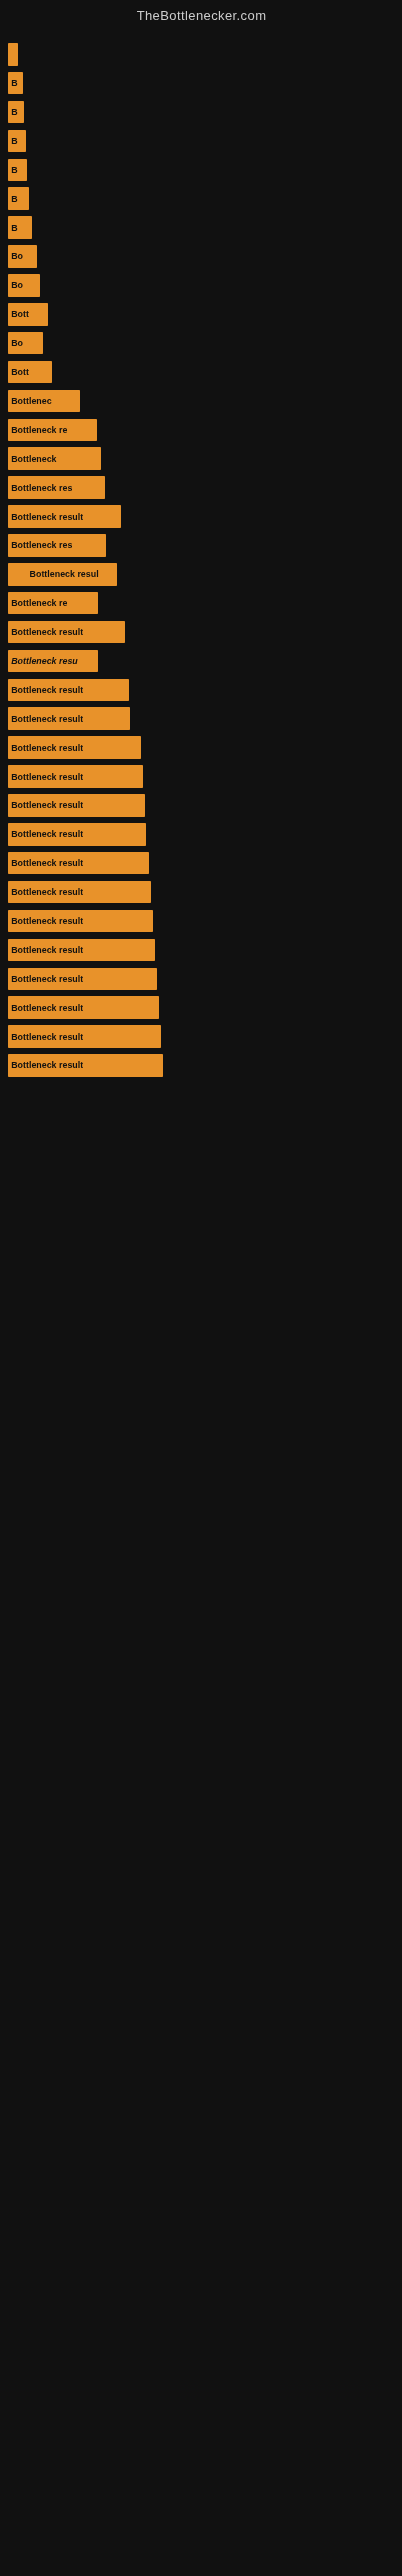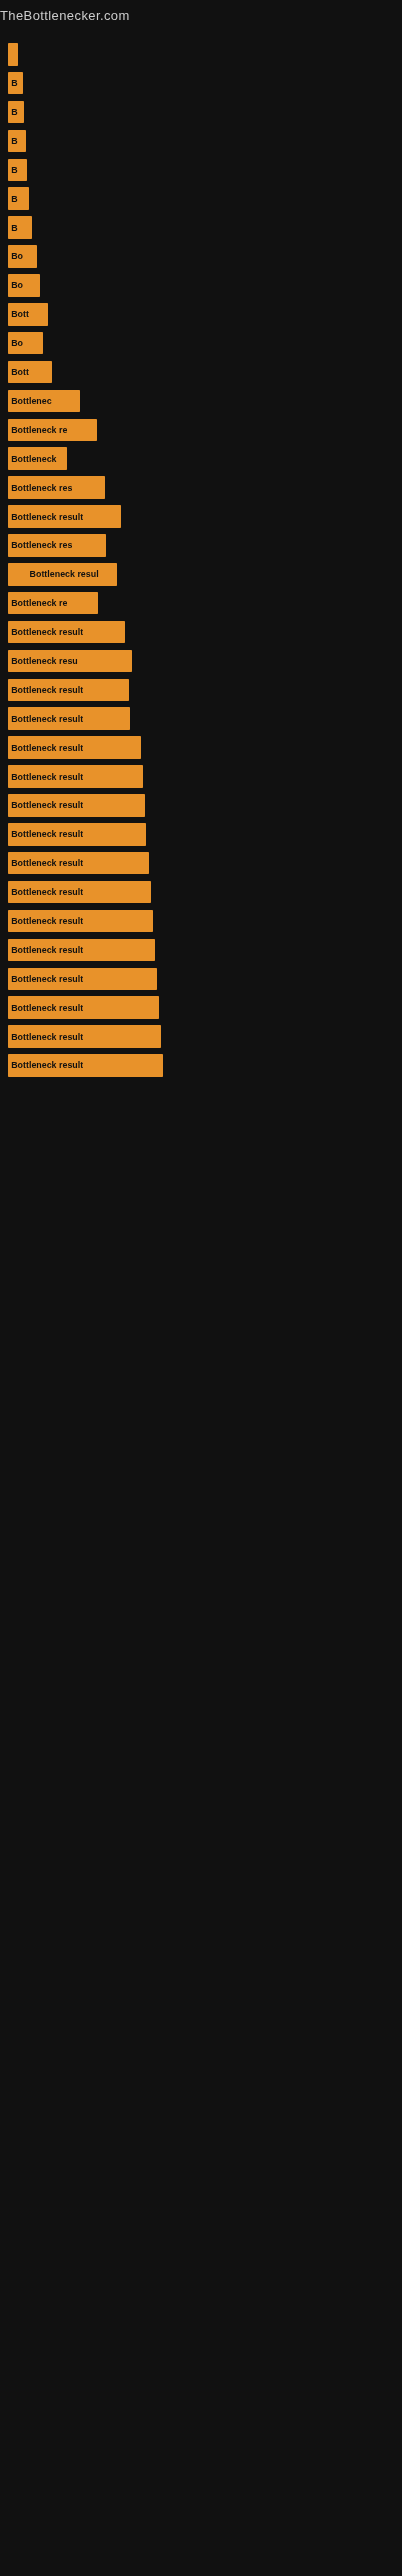--- a/index.html
+++ b/index.html
@@ -12,20 +12,21 @@
       background-color: #111111;
       width: 403px;
       min-height: 2576px;
       font-family: Arial, sans-serif;
       position: relative;
     }
 
     .site-title {
       color: #cccccc;
       font-size: 13px;
+      text-align: center;
       padding: 8px 0 4px 0;
       letter-spacing: 0.4px;
     }
 
     .bars-container {
       padding: 16px 8px 8px 8px;
       display: flex;
       flex-direction: column;
       gap: 0px;
     }
@@ -123,21 +124,21 @@
       <div class="bar" style="width: 72px;">
         <span class="bar-label">Bottlenec</span>
       </div>
     </div>
     <div class="bar-row">
       <div class="bar" style="width: 89px;">
         <span class="bar-label">Bottleneck re</span>
       </div>
     </div>
     <div class="bar-row">
-      <div class="bar" style="width: 59px;">
+      <div class="bar" style="width: 93px;">
         <span class="bar-label">Bottleneck</span>
       </div>
     </div>
     <div class="bar-row">
       <div class="bar" style="width: 97px;">
         <span class="bar-label">Bottleneck res</span>
       </div>
     </div>
     <div class="bar-row">
       <div class="bar" style="width: 113px;">
@@ -158,21 +159,21 @@
       <div class="bar" style="width: 90px;">
         <span class="bar-label">Bottleneck re</span>
       </div>
     </div>
     <div class="bar-row">
       <div class="bar" style="width: 117px;">
         <span class="bar-label">Bottleneck result</span>
       </div>
     </div>
     <div class="bar-row">
-      <div class="bar" style="width: 124px;">
+      <div class="bar" style="width: 90px; font-style: italic;">
         <span class="bar-label">Bottleneck resu</span>
       </div>
     </div>
     <div class="bar-row">
       <div class="bar" style="width: 121px;">
         <span class="bar-label">Bottleneck result</span>
       </div>
     </div>
     <div class="bar-row">
       <div class="bar" style="width: 122px;">

